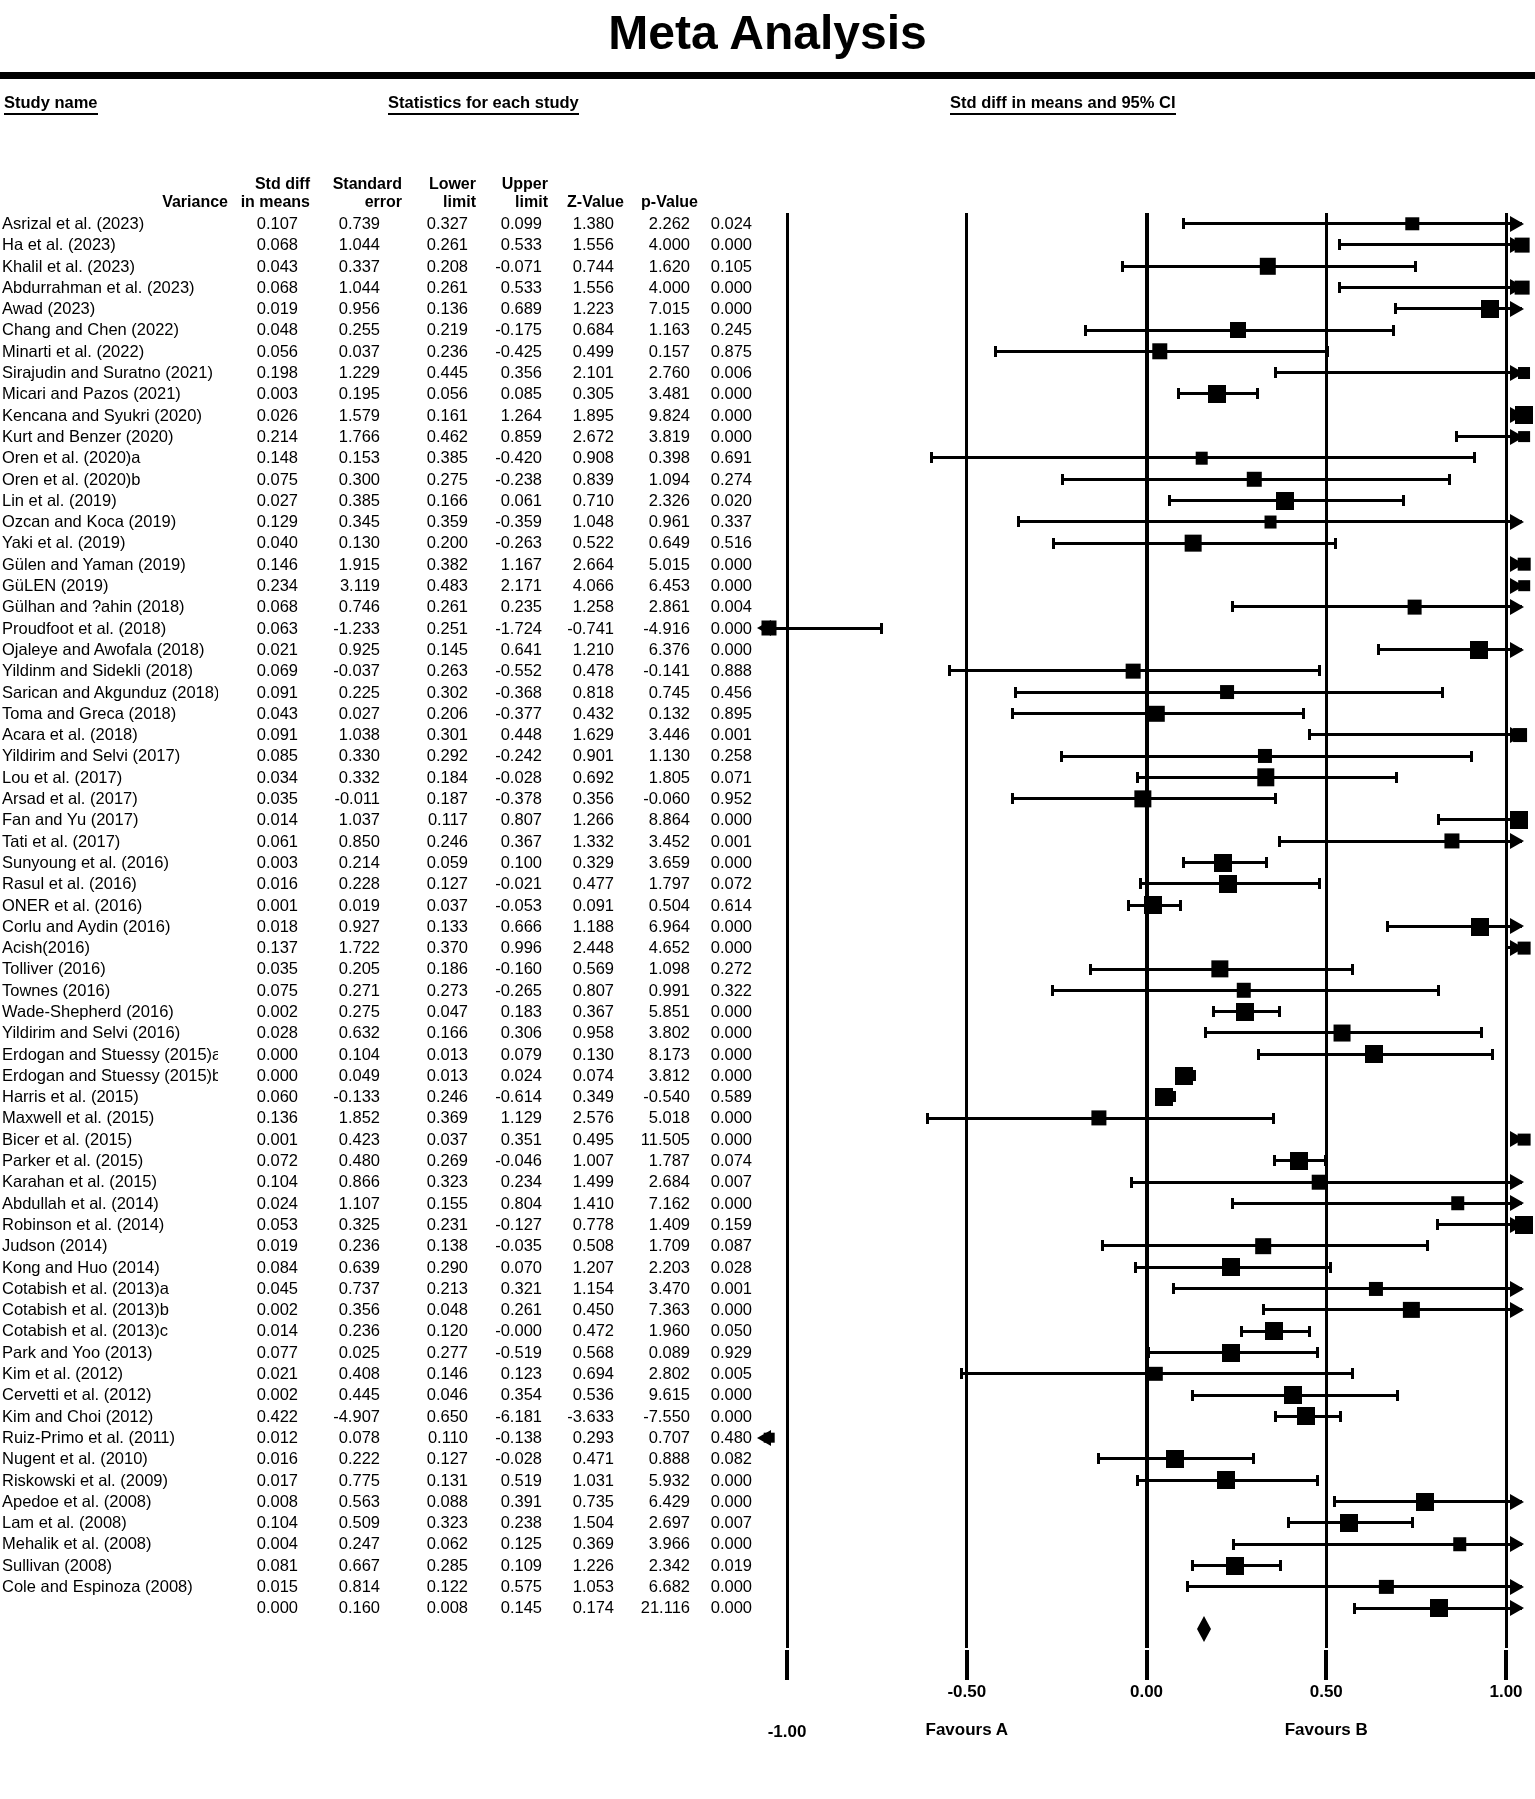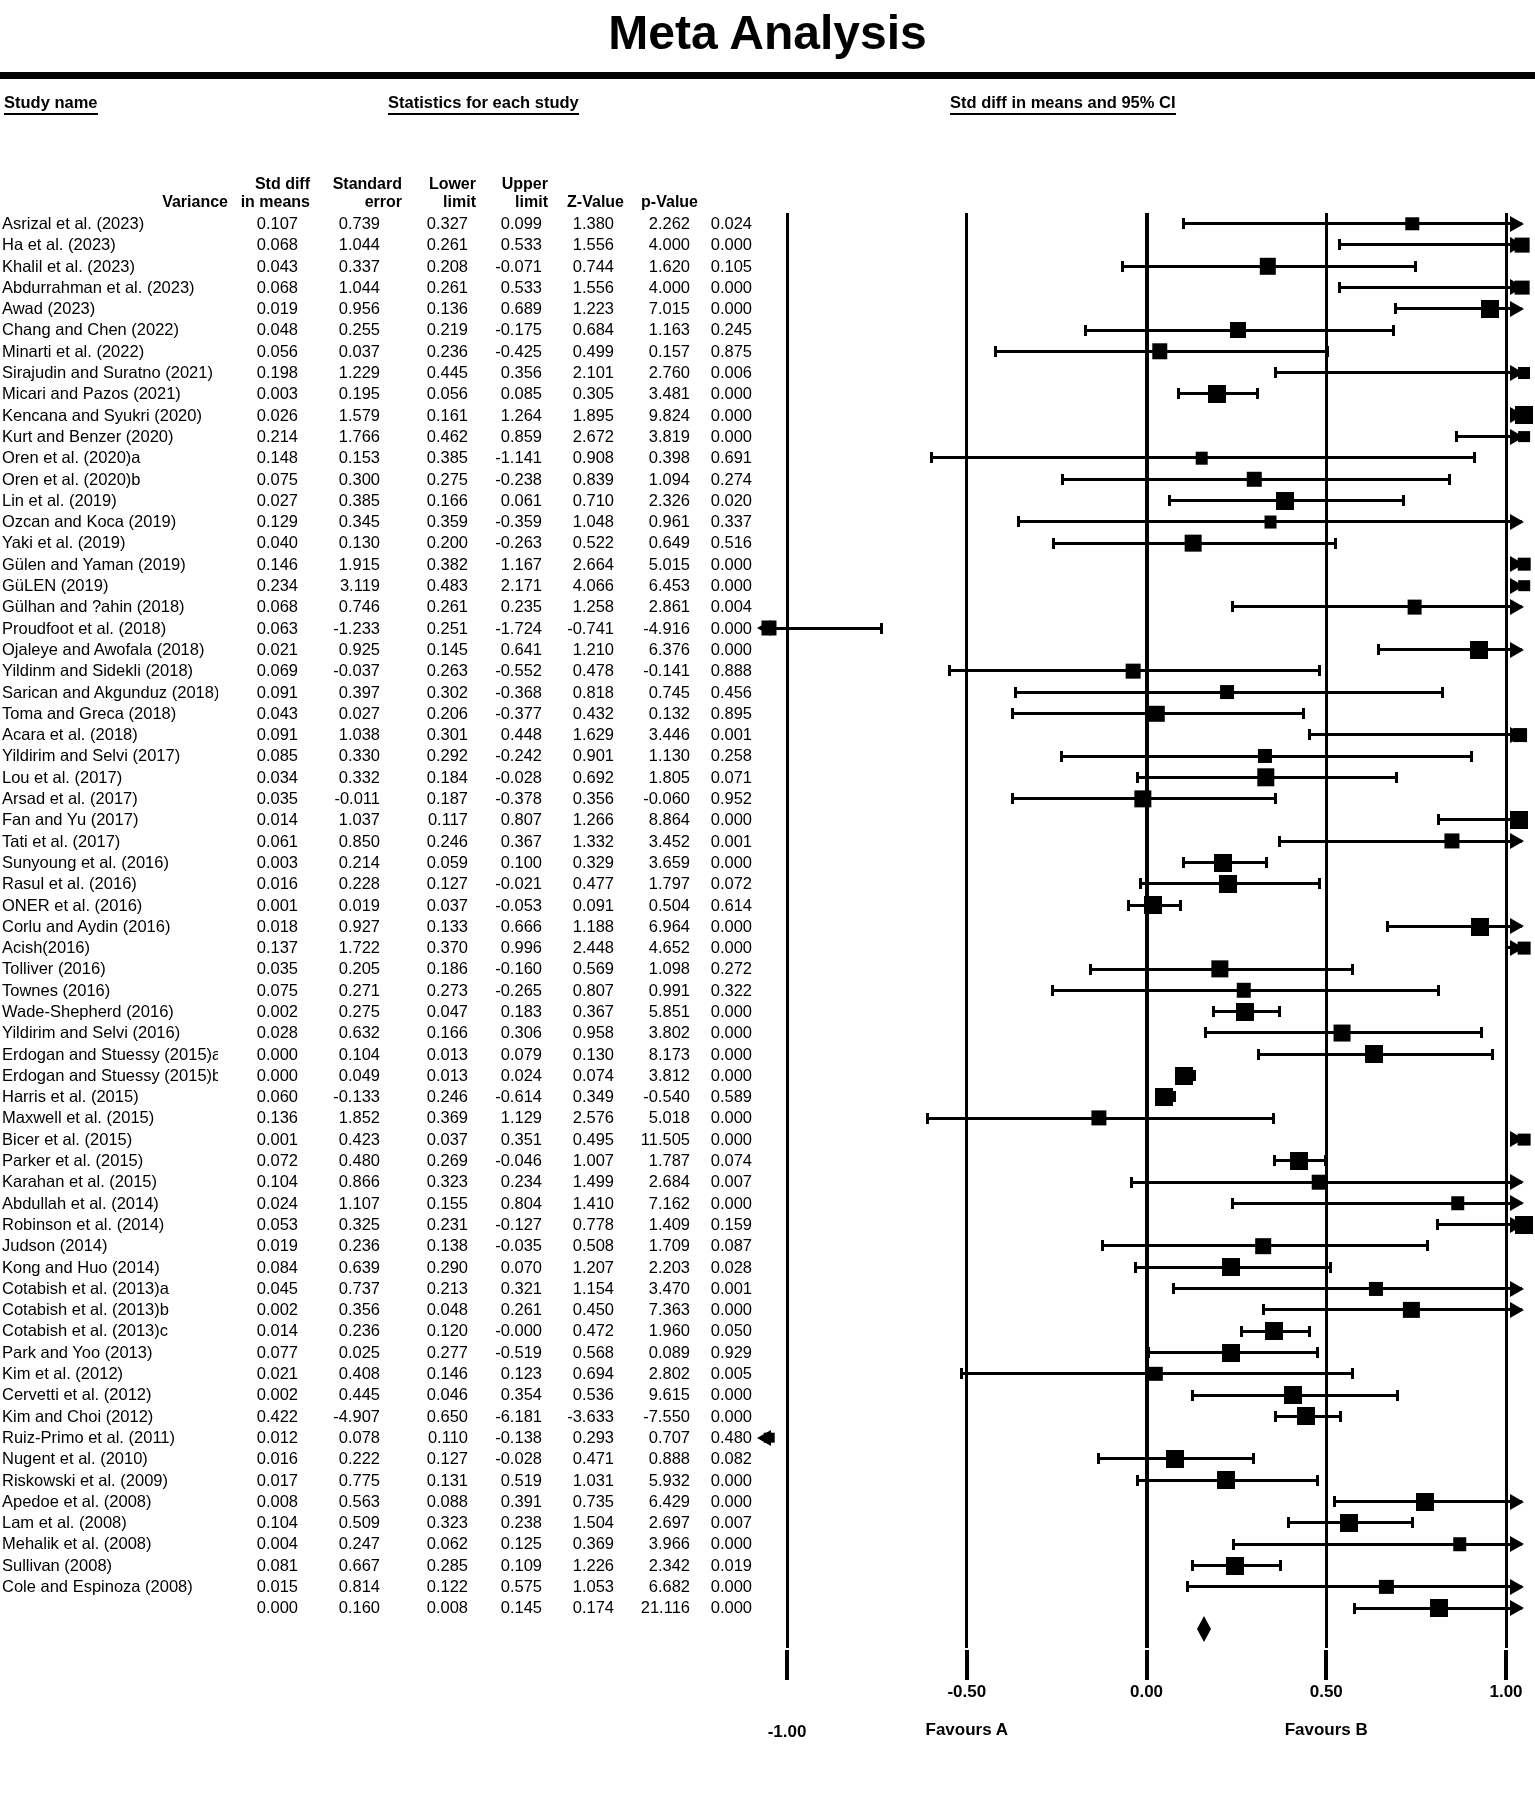--- a/index.html
+++ b/index.html
@@ -381,21 +381,21 @@
               <td class="num c-ll">0.859</td>
               <td class="num c-ul">2.672</td>
               <td class="num c-z">3.819</td>
               <td class="num c-p">0.000</td>
             </tr>
             <tr>
               <td class="studyname">Oren et al. (2020)a</td>
               <td class="num c-var">0.148</td>
               <td class="num c-smd">0.153</td>
               <td class="num c-se">0.385</td>
-              <td class="num c-ll">-1.141</td>
+              <td class="num c-ll">-0.420</td>
               <td class="num c-ul">0.908</td>
               <td class="num c-z">0.398</td>
               <td class="num c-p">0.691</td>
             </tr>
             <tr>
               <td class="studyname">Oren et al. (2020)b</td>
               <td class="num c-var">0.075</td>
               <td class="num c-smd">0.300</td>
               <td class="num c-se">0.275</td>
               <td class="num c-ll">-0.238</td>
@@ -489,21 +489,21 @@
               <td class="num c-smd">-0.037</td>
               <td class="num c-se">0.263</td>
               <td class="num c-ll">-0.552</td>
               <td class="num c-ul">0.478</td>
               <td class="num c-z">-0.141</td>
               <td class="num c-p">0.888</td>
             </tr>
             <tr>
               <td class="studyname">Sarican and Akgunduz (2018)</td>
               <td class="num c-var">0.091</td>
-              <td class="num c-smd">0.397</td>
+              <td class="num c-smd">0.225</td>
               <td class="num c-se">0.302</td>
               <td class="num c-ll">-0.368</td>
               <td class="num c-ul">0.818</td>
               <td class="num c-z">0.745</td>
               <td class="num c-p">0.456</td>
             </tr>
             <tr>
               <td class="studyname">Toma and Greca (2018)</td>
               <td class="num c-var">0.043</td>
               <td class="num c-smd">0.027</td>

